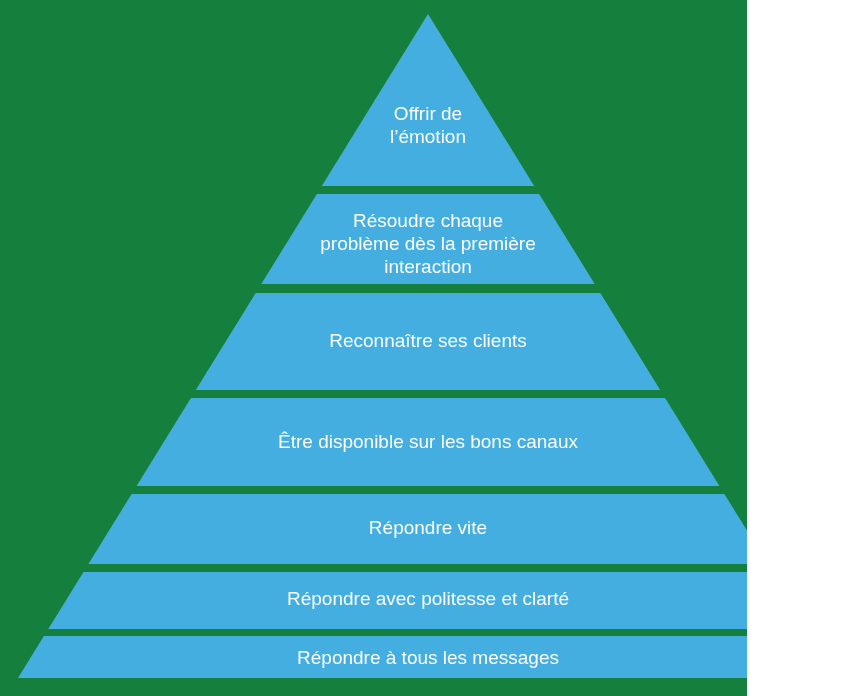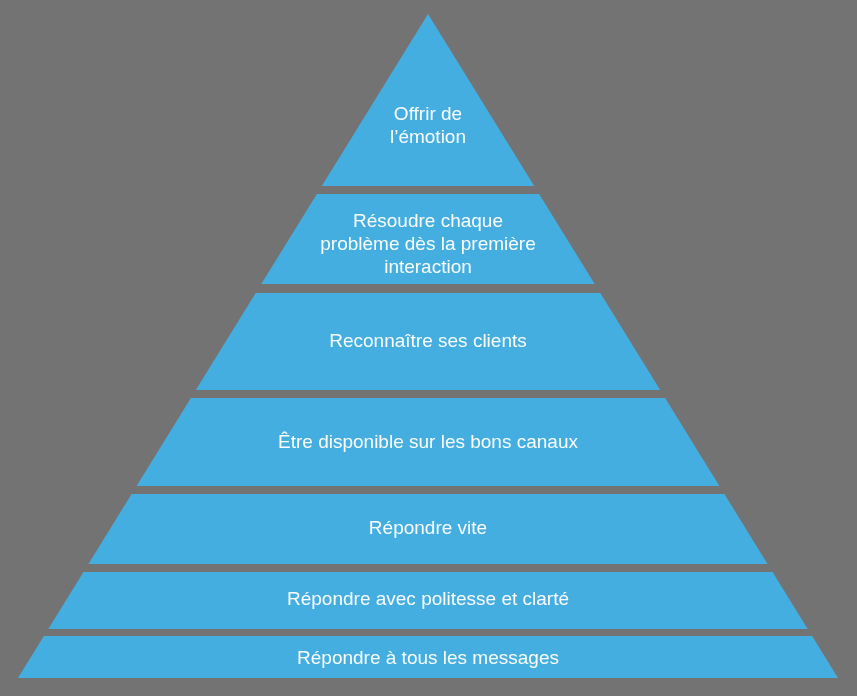--- a/index.html
+++ b/index.html
@@ -2,23 +2,23 @@
 <html style="--color-fill: #45AEE0; --color-gap: #FFFFFF; --color-text: #FBFDFE;"><head>
 <meta charset="utf-8">
 <style>
   html, body {
     margin: 0;
     padding: 0;
     background: #ffffff;
   }
   .page {
     position: relative;
-    width: 857px;
+    width: 747px;
     height: 696px;
-    background: #737373;
+    background: #15803d;
     overflow: hidden;
     text-decoration: underline;
   }
   svg.pyramid {
     display: block;
     width: 857px;
     height: 696px;
   }
   .band {
     fill: var(--color-fill, #45AEE0);

